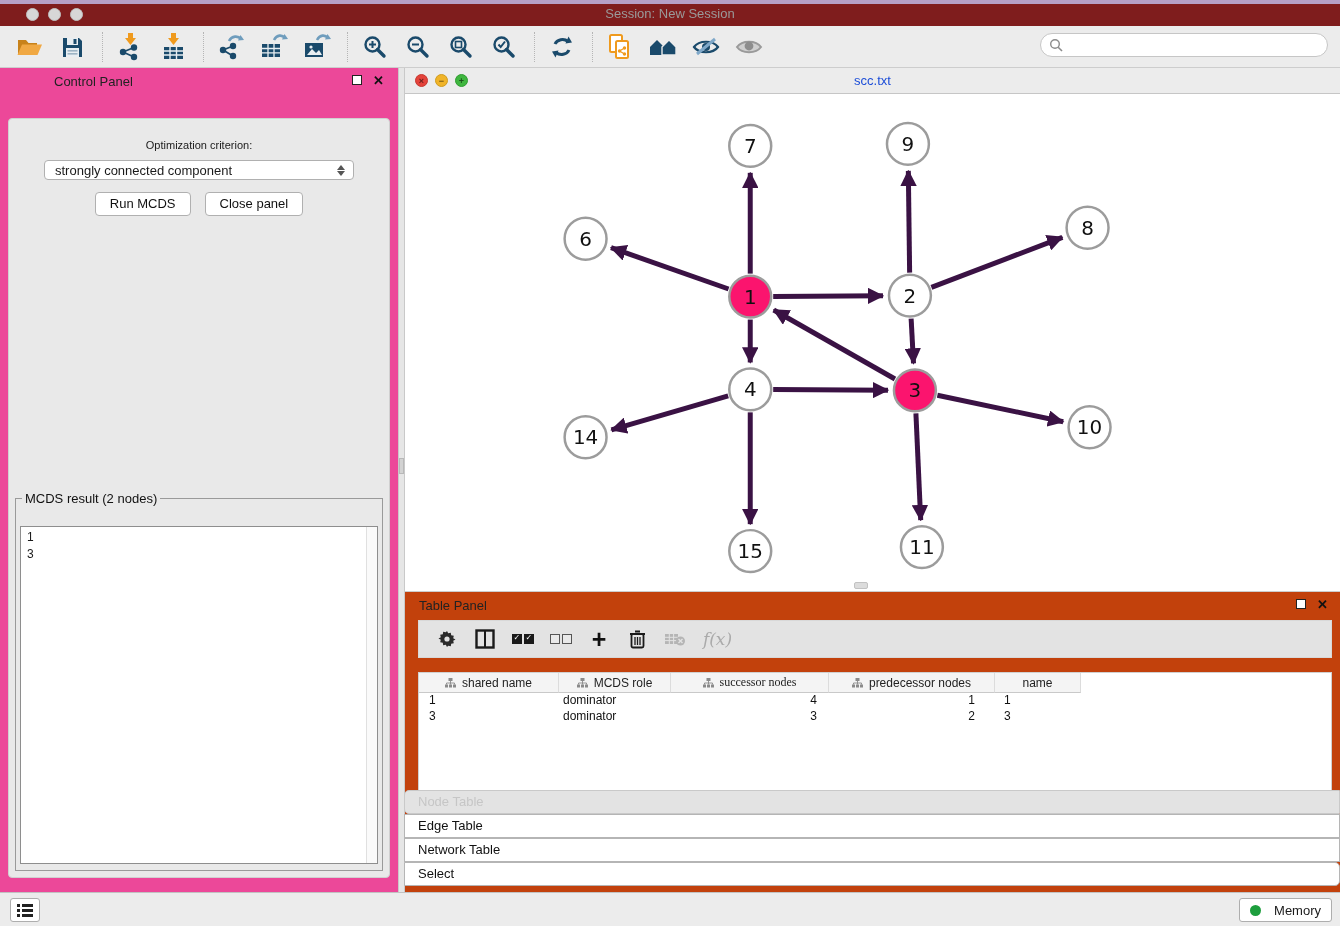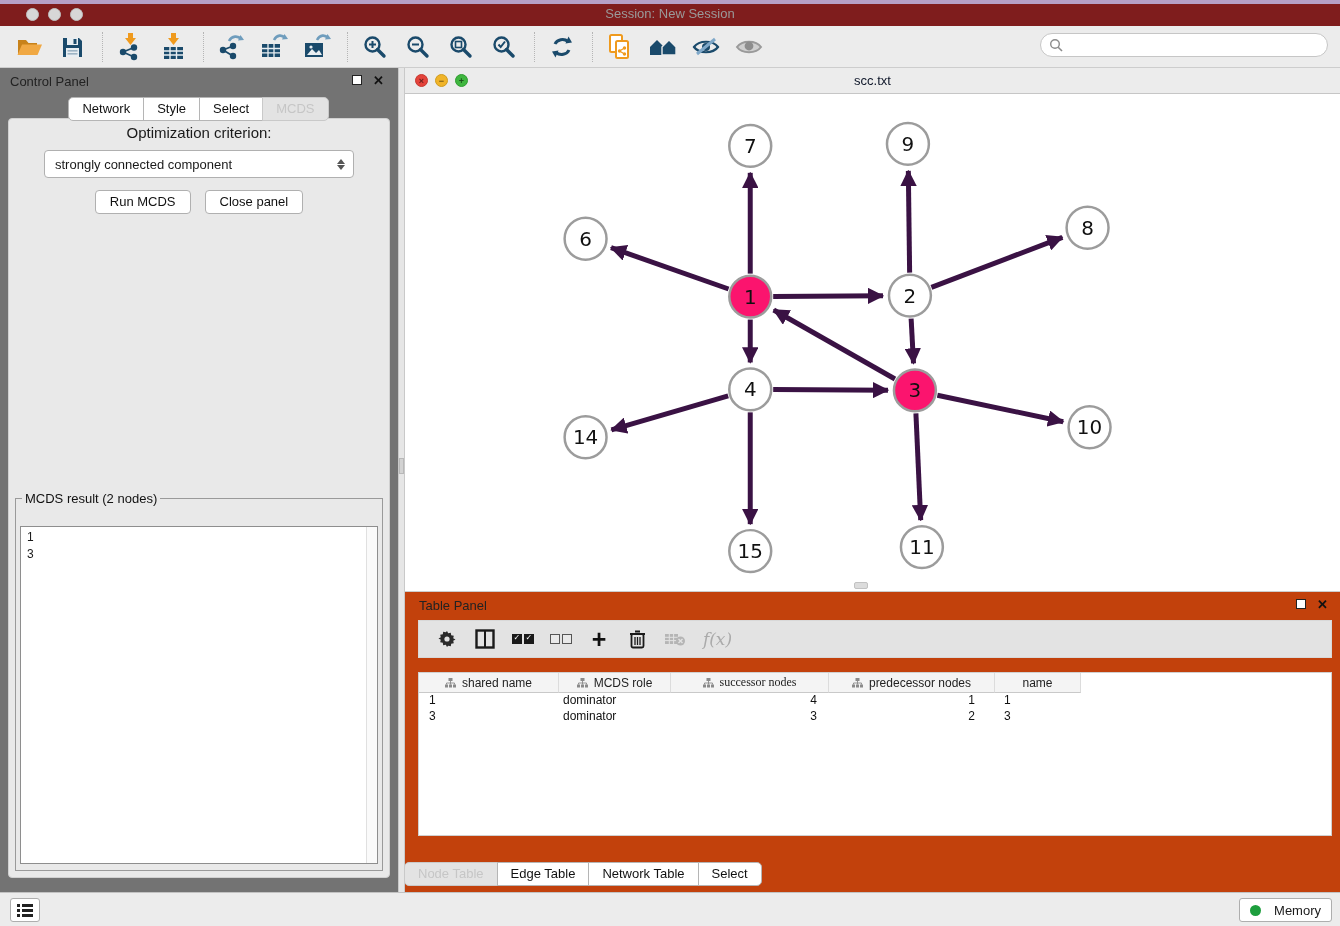--- a/index.html
+++ b/index.html
@@ -14,52 +14,52 @@
   .traffic span { width:13px; height:13px; border-radius:50%; background:#d7d7d7; border:1px solid #c0c0c0; }
 
   
   .toolbar { position:absolute; top:26px; left:0; right:0; height:42px; background:#ececec; border-bottom:1px solid #cdcdcd; display:flex; align-items:center; padding-left:12px; }
   .ti { width:34px; height:32px; display:flex; align-items:center; justify-content:center; margin-right:9px; }
   .sep { width:1px; height:30px; border-left:1px dotted #b5b5b5; margin:0 10px 0 4px; }
   .searchbox { position:absolute; right:12px; top:7px; width:288px; height:24px; background:#fff; border:1px solid #c6c6c6; border-radius:12px; display:flex; align-items:center; padding-left:8px; }
   .searchbox input { border:none; outline:none; flex:1; height:18px; font-size:12px; background:transparent; }
 
   
-  .control-panel { position:absolute; left:0; top:68px; width:398px; bottom:34px; background:#737373; }
+  .control-panel { position:absolute; left:0; top:68px; width:398px; bottom:34px; background:#ec4899;padding-left:44px; }
   .panel-head { position:relative; height:26px; }
   .panel-head .pt { position:absolute; left:10px; top:6px; font-size:13px; color:#222; }
   .float-ic { position:absolute; top:7px; width:10px; height:10px; border:1.5px solid #222; background:#fff; }
   .close-ic { position:absolute; top:5px; font-weight:bold; font-size:13px; color:#111; cursor:default; }
   .ctl-tabs { display:flex; justify-content:center; margin-top:3px; position:relative; z-index:2; }
   .tab { border:1px solid #b5b5b5; background:#fff; padding:3px 13px 4px; font-size:13px; margin-left:-1px; color:#111; }
   .tab:first-child { border-radius:5px 0 0 5px; }
   .tab:last-child { border-radius:0 5px 5px 0; }
   .tab.active { background:#e3e3e3; color:#c6c6c6; border-color:#c9c9c9; }
   .ctl-body { position:absolute; left:8px; right:8px; top:50px; bottom:14px; background:#e9e9e9; border:1px solid #d0d0d0; border-radius:4px; }
-  .opt-label { text-align:center; margin-top:5px; font-size:15px; }
-  .select { width:310px; height:28px; margin:9px auto 0; background:#fff; border:1px solid #b0b0b0; border-radius:4px; display:flex; align-items:center; padding:0 8px 0 10px; font-size:13px; position:relative; }
+  .opt-label { text-align:center; margin-top:20px; font-size:11px; }
+  .select { width:310px; height:20px; margin:9px auto 0; background:#fff; border:1px solid #b0b0b0; border-radius:4px; display:flex; align-items:center; padding:0 8px 0 10px; font-size:13px; position:relative; }
   .select .arrows { margin-left:auto; display:flex; flex-direction:column; gap:1px; }
   .select .arrows i { width:0; height:0; border-left:4px solid transparent; border-right:4px solid transparent; display:block; }
   .select .arrows .up { border-bottom:5px solid #555; }
   .select .arrows .dn { border-top:5px solid #555; }
   .btn-row { display:flex; justify-content:center; gap:14px; margin-top:12px; }
   .btn { background:#fff; border:1px solid #b0b0b0; border-radius:4px; padding:3px 14px 4px; font-size:13px; color:#111; }
   .result-fs { position:absolute; left:6px; right:6px; top:372px; bottom:6px; border:1px solid #9a9a9a; background:#e9e9e9; padding:4px; }
   .result-fs legend { font-size:13px; padding:0 3px; margin-left:2px; color:#111; }
   .result-box { position:absolute; left:4px; right:4px; top:20px; bottom:6px; background:#fff; border:1px solid #8e8e8e; font-size:12px; line-height:17px; padding:2px 6px; }
   .result-sb { position:absolute; top:0; bottom:0; right:0; width:11px; background:#fafafa; border-left:1px solid #e0e0e0; }
 
   
   .splitter { position:absolute; left:398px; top:68px; width:7px; bottom:34px; background:#e6e6e6; border-left:1px solid #c9c9c9; border-right:1px solid #c9c9c9; }
   .splitter .grip { position:absolute; top:390px; left:0; width:5px; height:16px; background:#d2d2d2; border:1px solid #b8b8b8; }
 
   
   .net-window { position:absolute; left:405px; top:68px; right:0; height:524px; background:#fff; border-bottom:1px solid #cdcdcd; }
   .net-titlebar { height:26px; background:#ececec; border-bottom:1px solid #c6c6c6; position:relative; }
-  .net-titlebar .nt { text-align:center; line-height:25px; font-size:13px; color:#0f172a; }
+  .net-titlebar .nt { text-align:center; line-height:25px; font-size:13px; color:#1d4ed8; }
   .lights { position:absolute; left:10px; top:6px; display:flex; gap:7px; }
   .lights span { width:13px; height:13px; border-radius:50%; font-size:9px; line-height:13px; text-align:center; color:rgba(0,0,0,.55); font-weight:bold; }
   .l-close { background:#e4433b; border:1px solid #c63830; }
   .l-min { background:#f0b429; border:1px solid #d09c1d; }
   .l-zoom { background:#3fb63f; border:1px solid #2f9c31; }
   .net-canvas { position:absolute; left:0; right:0; top:26px; bottom:0; background:#fff; }
   .h-thumb { position:absolute; bottom:2px; left:449px; width:14px; height:7px; background:#dcdcdc; border:1px solid #c2c2c2; border-radius:2px; }
 
   
   .table-panel { position:absolute; left:405px; top:592px; right:0; bottom:34px; background:#c2410c; }
@@ -69,21 +69,21 @@
   .cb.full { background:#1a1a1a; position:relative; }
   .cb.full::after { content:"✓"; color:#fff; font-size:8px; position:absolute; left:1.5px; top:-1px; }
   .cb.empty { border:1.5px solid #555; background:#e9e9e9; }
   .plus-ic { font-size:25px; font-weight:bold; color:#111; line-height:20px; }
   .fx { font-family:"DejaVu Serif", serif; font-style:italic; font-size:17px; color:#aaa;padding-left:9px; }
   .tbl-wrap { position:absolute; left:13px; right:8px; top:80px; bottom:56px; background:#fff; border:1px solid #d0d0d0; overflow:hidden; }
   .thead { display:flex; }
   .th { height:20px; background:#f4f4f4; border-right:1px solid #dcdcdc; border-bottom:1px solid #c9c9c9; display:flex; align-items:center; justify-content:center; gap:6px; font-size:12px; color:#222; }
   .trow { display:flex; height:16px; font-size:12px; color:#111; }
   .td { overflow:hidden; white-space:nowrap; }
-  .tbl-tabs { position:absolute; bottom:6px; left:0; right:0; display:flex; justify-content:flex-start; }
+  .tbl-tabs { position:absolute; bottom:6px; left:0; right:0; display:flex; justify-content:center;flex-direction:column; }
 
   
   .statusbar { position:absolute; left:0; right:0; bottom:0; height:34px; background:#ececec; border-top:1px solid #c2c2c2; }
   .sb-left { position:absolute; left:10px; top:5px; width:30px; height:24px; background:#fff; border:1px solid #aeaeae; border-radius:3px; display:flex; align-items:center; justify-content:center; }
   .sb-right { position:absolute; right:8px; top:5px; height:24px; background:#fff; border:1px solid #aeaeae; border-radius:3px; display:flex; align-items:center; gap:13px; padding:0 10px; font-size:13px; }
   .memdot { width:11px; height:11px; border-radius:50%; background:#1d9e3d; display:inline-block; }
 
   svg text { font-family:"DejaVu Sans", sans-serif; }
 </style>
 </head>
@@ -239,26 +239,20 @@
     <input type="text" placeholder="" style="">
   </div>
 </div>
 
 <div class="control-panel">
   <div class="panel-head">
     <span class="pt">Control Panel</span>
     <span class="float-ic" style="right:36px;"></span>
     <span class="close-ic" style="right:14px;">✕</span>
   </div>
-  <div class="ctl-tabs" id="ctl-tabs">
-      <div class="tab">Network</div>
-      <div class="tab">Style</div>
-      <div class="tab">Select</div>
-      <div class="tab active">MCDS</div>
-    </div>
   <div class="ctl-body">
     <div class="opt-label">Optimization criterion:</div>
     <div class="select">
       <span>strongly connected component</span>
       <span class="arrows">
           <i class="up"></i>
           <i class="dn"></i>
         </span>
     </div>
     <div class="btn-row">

